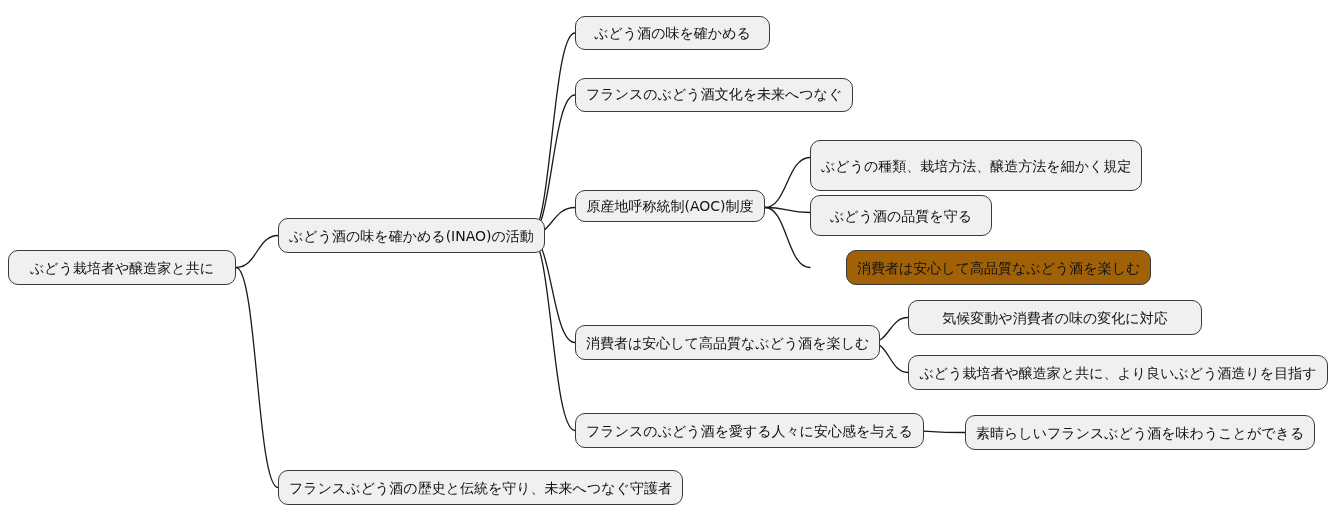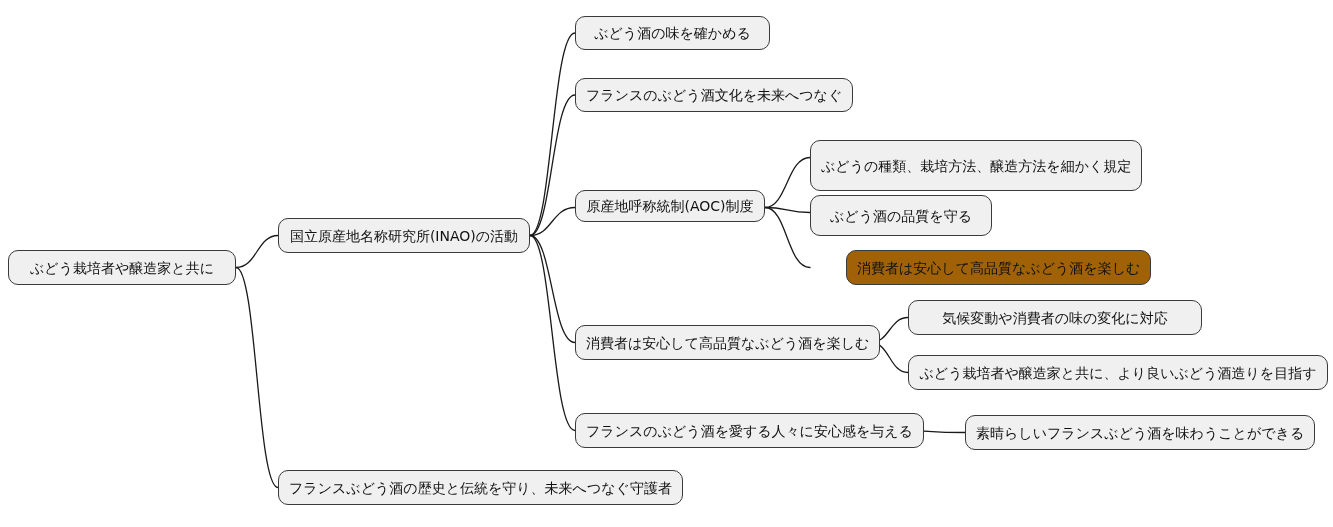--- a/index.html
+++ b/index.html
@@ -61,24 +61,24 @@
       <path d="M 530 235.5 C 552 235.5, 552 430.5, 575 430.5" stroke="#1a1a1a"></path>
       <path d="M 765 207.5 C 787 207.5, 787 157.5, 810 157.5" stroke="#1a1a1a"></path>
       <path d="M 765 207.5 C 787 207.5, 787 212.5, 810 212.5" stroke="#1a1a1a"></path>
       <path d="M 765 207.5 C 787 207.5, 787 267.5, 810 267.5" stroke="#1a1a1a"></path>
       <path d="M 871 342.5 C 889.5 342.5, 889.5 317.5, 908 317.5" stroke="#1a1a1a"></path>
       <path d="M 871 342.5 C 889.5 342.5, 889.5 372.5, 908 372.5" stroke="#1a1a1a"></path>
       <path d="M 907 430.5 C 929 430.5, 929 432.5, 965 432.5" stroke="#1a1a1a"></path>
     </svg>
   <div id="nodes">
       <div class="node" style="left: 8px; top: 250px; min-width: 228px; height: 35px; background: rgb(240, 240, 240); border-color: rgb(58, 58, 58);">ぶどう栽培者や醸造家と共に</div>
-      <div class="node" style="left: 278px; top: 218px; min-width: 252px; height: 35px; background: rgb(240, 240, 240); border-color: rgb(58, 58, 58);">国立原産地名称研究所(INAO)の活動</div>
+      <div class="node" style="left: 278px; top: 218px; min-width: 252px; height: 35px; background: rgb(240, 240, 240); border-color: rgb(58, 58, 58);">ぶどう酒の味を確かめる(INAO)の活動</div>
       <div class="node" style="left: 278px; top: 470px; min-width: 404px; height: 35px; background: rgb(240, 240, 240); border-color: rgb(58, 58, 58);">フランスぶどう酒の歴史と伝統を守り、未来へつなぐ守護者</div>
       <div class="node" style="left: 575px; top: 16px; min-width: 195px; height: 34px; background: rgb(240, 240, 240); border-color: rgb(58, 58, 58);">ぶどう酒の味を確かめる</div>
-      <div class="node" style="left: 575px; top: 78px; min-width: 263px; height: 34px; background: rgb(240, 240, 240); border-color: rgb(58, 58, 58);">フランスのぶどう酒文化を未来へつなぐ</div>
+      <div class="node" style="left: 575px; top: 78px; min-width: 263px; height: 34px; background: rgb(240, 240, 240); border-color: rgb(58, 58, 58); font-family: Liberation Serif, serif;">フランスのぶどう酒文化を未来へつなぐ</div>
       <div class="node" style="left: 575px; top: 190px; min-width: 190px; height: 32px; background: rgb(240, 240, 240); border-color: rgb(58, 58, 58);">原産地呼称統制(AOC)制度</div>
       <div class="node" style="left: 575px; top: 325px; min-width: 296px; height: 35px; background: rgb(240, 240, 240); border-color: rgb(58, 58, 58);">消費者は安心して高品質なぶどう酒を楽しむ</div>
       <div class="node" style="left: 575px; top: 413px; min-width: 332px; height: 35px; background: rgb(240, 240, 240); border-color: rgb(58, 58, 58);">フランスのぶどう酒を愛する人々に安心感を与える</div>
       <div class="node" style="left: 810px; top: 140px; min-width: 328px; height: 51px; background: rgb(240, 240, 240); border-color: rgb(58, 58, 58);">ぶどうの種類、栽培方法、醸造方法を細かく規定</div>
       <div class="node" style="left: 810px; top: 195px; min-width: 182px; height: 41px; background: rgb(240, 240, 240); border-color: rgb(58, 58, 58);">ぶどう酒の品質を守る</div>
       <div class="node" style="left: 846px; top: 250px; min-width: 304px; height: 35px; background: #a16207; border-color: rgb(58, 58, 58);">消費者は安心して高品質なぶどう酒を楽しむ</div>
       <div class="node" style="left: 908px; top: 300px; min-width: 294px; height: 35px; background: rgb(240, 240, 240); border-color: rgb(58, 58, 58);">気候変動や消費者の味の変化に対応</div>
       <div class="node" style="left: 908px; top: 355px; min-width: 420px; height: 35px; background: rgb(240, 240, 240); border-color: rgb(58, 58, 58);">ぶどう栽培者や醸造家と共に、より良いぶどう酒造りを目指す</div>
       <div class="node" style="left: 965px; top: 415px; min-width: 345px; height: 35px; background: rgb(240, 240, 240); border-color: rgb(58, 58, 58);">素晴らしいフランスぶどう酒を味わうことができる</div>
     </div>

